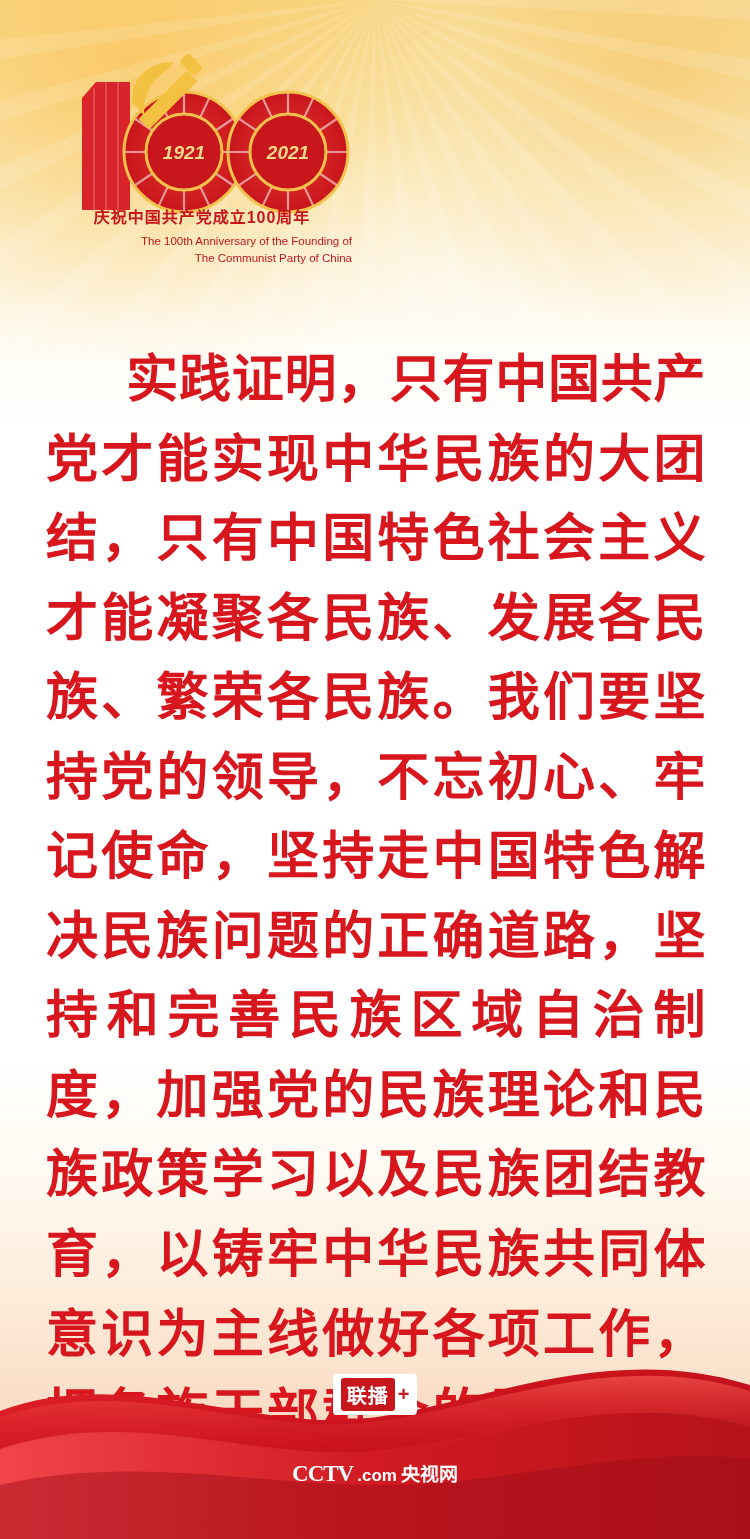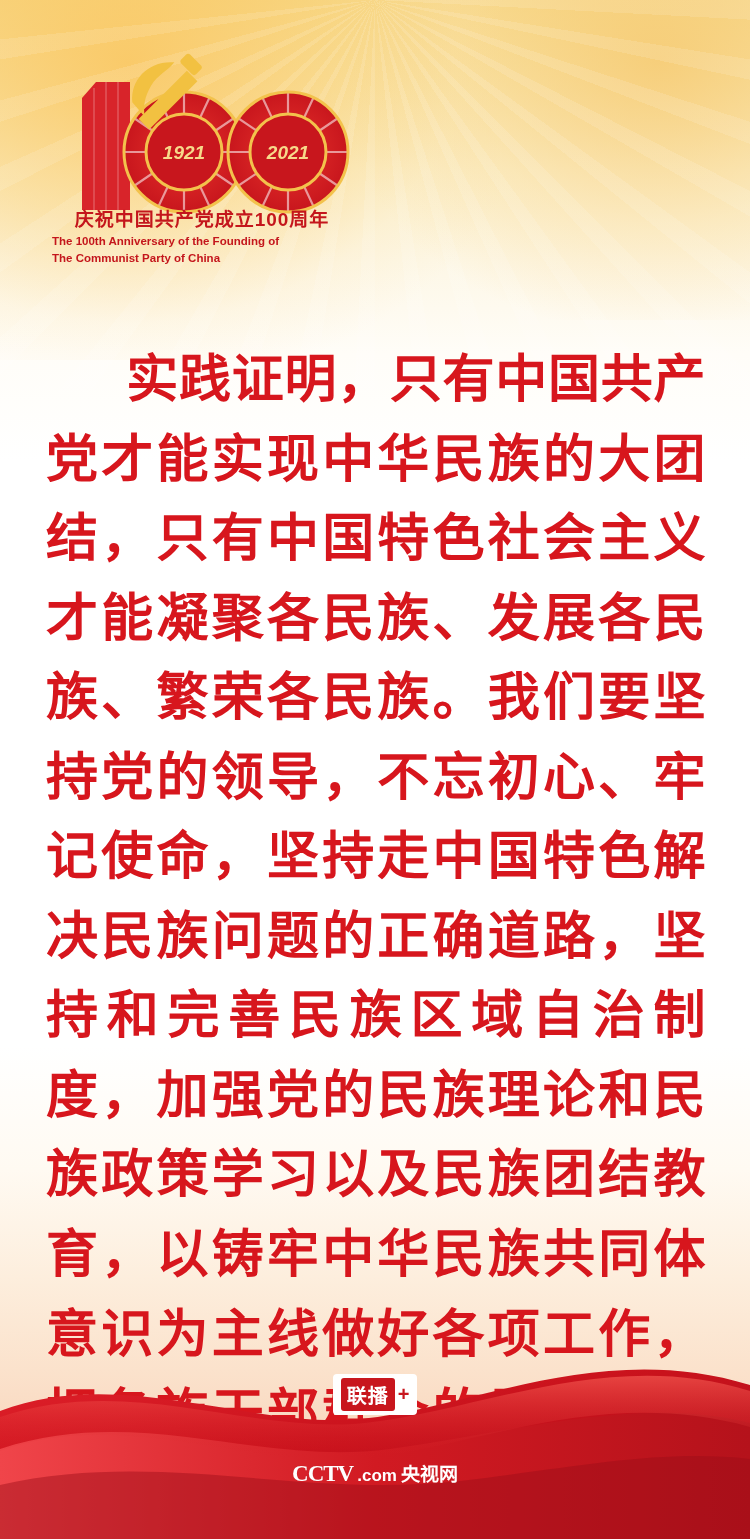--- a/index.html
+++ b/index.html
@@ -81,34 +81,34 @@
   }
   .emblem svg { display:block; }
 
   .emblem-caption-cn {
     position: absolute;
     left: 52px;
     top: 208px;
     width: 300px;
     text-align: center;
     color: #c4161c;
-    font-size: 19px;
+    font-size: 16px;
     font-weight: bold;
     letter-spacing: 1px;
     line-height: 1.3;
   }
   .emblem-caption-en {
     position: absolute;
     left: 52px;
     top: 233px;
     width: 300px;
-    text-align: left;
+    text-align: right;
     color: #c4161c;
     font-size: 11.5px;
-    font-weight: bold;
+    font-weight: normal;
     line-height: 1.45;
   }
 
   
   .quote {
     position: absolute;
     left: 46px;
     top: 340px;
     width: 660px;
     color: #d7161d;

